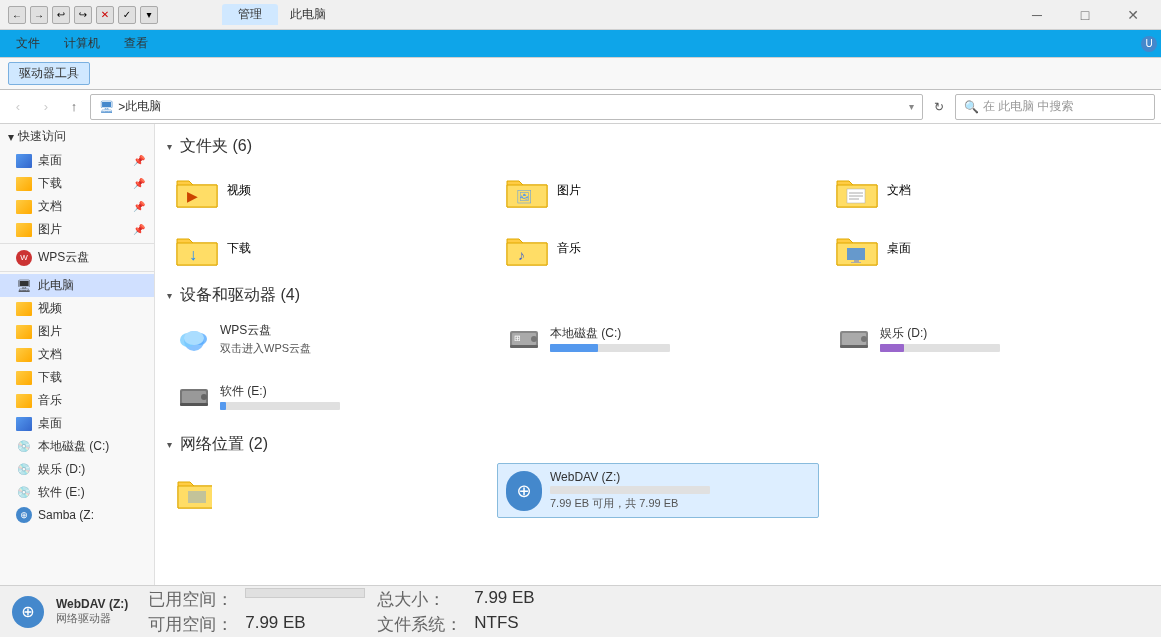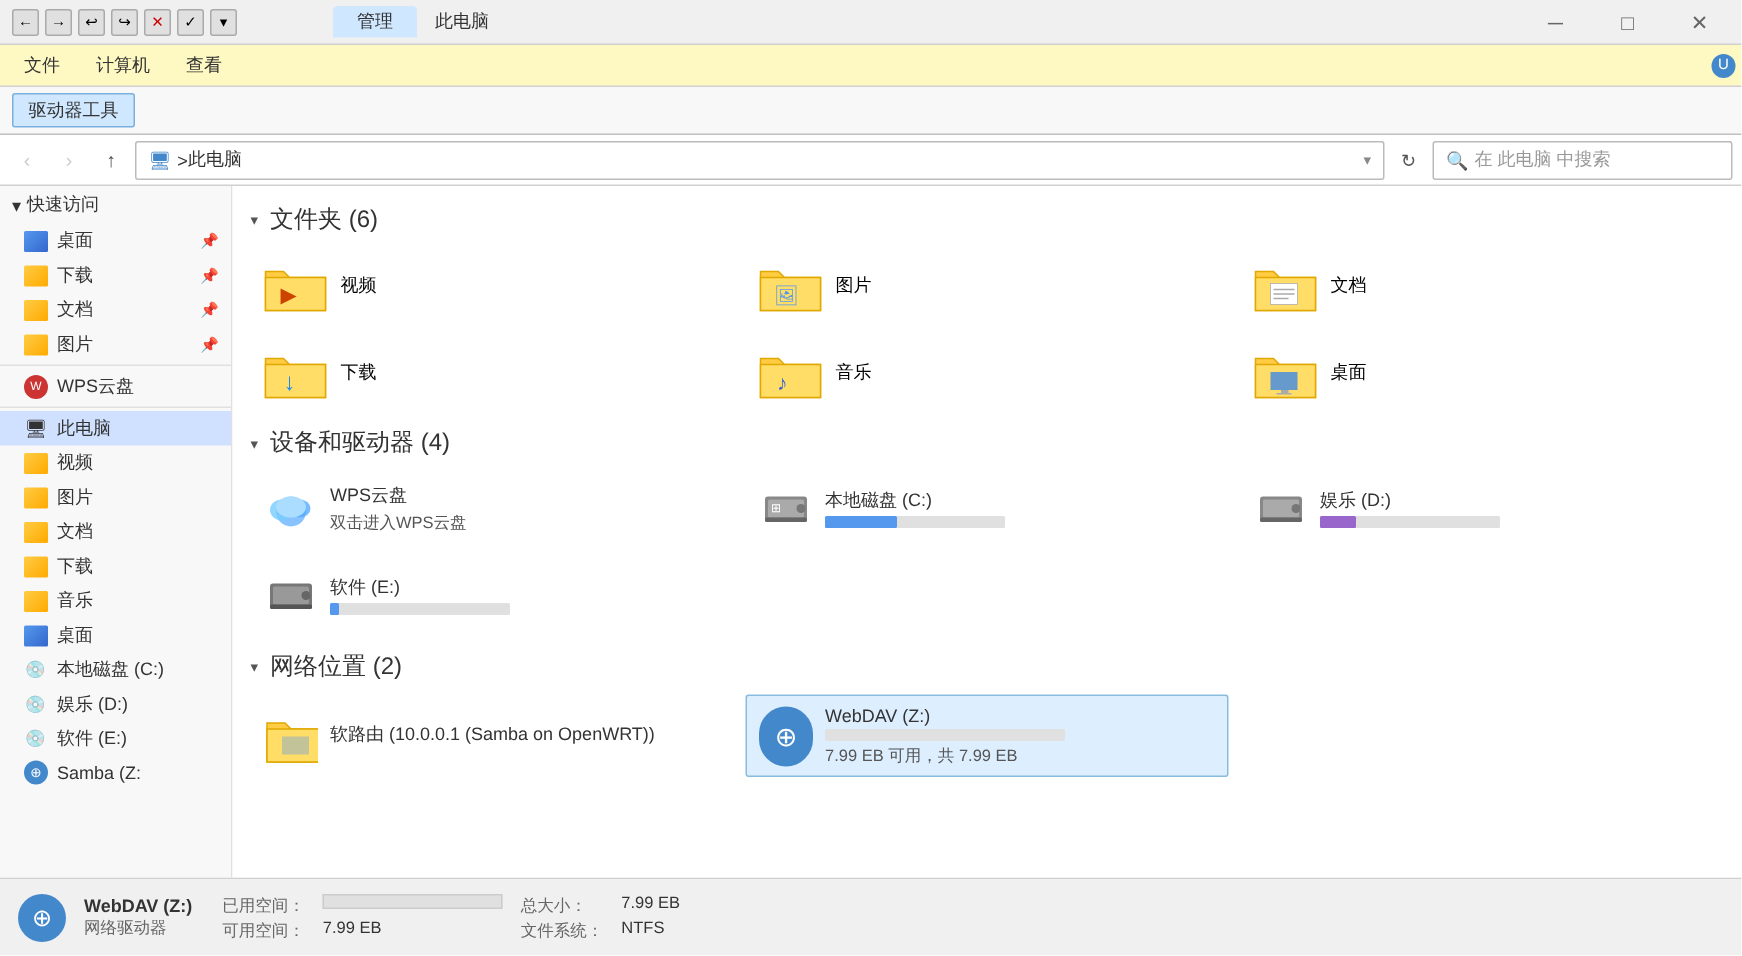--- a/index.html
+++ b/index.html
@@ -8,21 +8,21 @@
     
     .titlebar { height: 30px; background: #f0f0f0; display: flex; align-items: center; padding: 0 8px; border-bottom: 1px solid #d0d0d0; }
     .titlebar-left { display: flex; align-items: center; gap: 4px; flex: 1; }
     .tb-btn { width: 18px; height: 18px; border: 1px solid #aaa; background: #e0e0e0; border-radius: 2px; font-size: 10px; display: flex; align-items: center; justify-content: center; cursor: pointer; }
     .titlebar-title { margin-left: 60px; font-size: 12px; color: #333; background: #d0e8ff; padding: 2px 16px; border-radius: 3px 3px 0 0; }
     .titlebar-subtitle { font-size: 12px; color: #333; margin-left: 8px; }
     .titlebar-right { display: flex; gap: 8px; align-items: center; }
     .win-btn { width: 40px; height: 28px; display: flex; align-items: center; justify-content: center; font-size: 14px; cursor: pointer; color: #666; }
 
     
-    .menubar { height: 28px; background: #fef9c3; display: flex; align-items: center; padding: 0 4px; border-bottom: 1px solid #d0d0d0; }
+    .menubar { height: 28px; background: #0ea5e9; display: flex; align-items: center; padding: 0 4px; border-bottom: 1px solid #d0d0d0; }
     .menu-item { padding: 2px 12px; cursor: pointer; font-size: 12px; color: #333; }
     .menu-ribbon { height: 32px; background: #f8f8f8; border-bottom: 1px solid #c0c0c0; display: flex; align-items: center; padding: 0 8px; gap: 8px; }
     .ribbon-btn { padding: 2px 10px; font-size: 12px; border: 1px solid #c0c0c0; background: #fff; border-radius: 2px; cursor: pointer; color: #333; }
     .ribbon-btn.active { background: #d0e8ff; border-color: #7ab0e0; }
 
     
     .addressbar { height: 34px; background: #fff; border-bottom: 1px solid #d0d0d0; display: flex; align-items: center; padding: 0 6px; gap: 4px; }
     .addr-nav-btn { width: 24px; height: 24px; display: flex; align-items: center; justify-content: center; cursor: pointer; border-radius: 2px; color: #555; font-size: 13px; }
     .addr-nav-btn.disabled { color: #ccc; cursor: default; }
     .addr-box { flex: 1; height: 26px; border: 1px solid #bbb; border-radius: 2px; display: flex; align-items: center; padding: 0 8px; background: #fff; color: #333; font-size: 12px; }
@@ -61,21 +61,21 @@
     .drive-icon { width: 36px; height: 36px; flex-shrink: 0; display: flex; align-items: center; justify-content: center; }
 
     
     .network-grid { display: grid; grid-template-columns: repeat(3, 1fr); gap: 8px; margin-bottom: 12px; }
 
     
     .infobar { height: 52px; background: #f0f0f0; border-top: 1px solid #d0d0d0; display: flex; align-items: center; padding: 0 12px; gap: 12px; }
     .infobar-icon { width: 32px; height: 32px; border-radius: 50%; background: #4488cc; display: flex; align-items: center; justify-content: center; color: #fff; font-size: 16px; }
     .infobar-details { flex: 1; display: flex; gap: 20px; align-items: center; }
     .infobar-name { font-size: 12px; color: #333; font-weight: bold; }
-    .infobar-table { display: grid; grid-template-columns: auto auto auto auto; gap: 2px 12px; font-size: 11px; color: #333; }
+    .infobar-table { display: grid; grid-template-columns: auto auto auto auto; gap: 2px 12px; font-size: 17px; color: #333; }
     .infobar-label { color: #666; }
     .infobar-bar-container { width: 120px; height: 10px; background: #e0e0e0; border: 1px solid #ccc; }
     .infobar-bar { height: 10px; background: #5599ee; }
 
     
     ::-webkit-scrollbar { width: 8px; }
     ::-webkit-scrollbar-track { background: #f0f0f0; }
     ::-webkit-scrollbar-thumb { background: #c0c0c0; border-radius: 4px; }
 
     .collapse-arrow { display: inline-block; margin-right: 4px; color: #555; font-size: 10px; }
@@ -366,23 +366,20 @@
     <div class="network-grid">
 
       <div class="drive-item">
         <div class="drive-icon">
           <svg width="44" height="38">
             <polygon points="2,10 2,36 42,36 42,14 18,14 14,10" fill="#ffcc44" stroke="#e0a800" stroke-width="1"></polygon>
             <polygon points="2,14 42,14 42,36 2,36" fill="#ffdd66" stroke="#e0a800" stroke-width="1"></polygon>
             <rect x="12" y="19" width="18" height="12" fill="#88aacc" opacity="0.5"></rect>
           </svg>
         </div>
-        <div class="drive-info">
-          <div class="drive-name">软路由 (10.0.0.1 (Samba on OpenWRT))</div>
-        </div>
       </div>
 
       <div class="drive-item active">
         <div class="drive-icon">
           <div style="width:40px;height:40px;border-radius:20px;background:#4488cc;display:flex;align-items:center;justify-content:center;color:#fff;font-size:18px;">⊕</div>
         </div>
         <div class="drive-info">
           <div class="drive-name">WebDAV (Z:)</div>
           <div class="drive-bar-container" style="width:160px;">
             <div class="drive-bar normal" style="width:0%;"></div>

